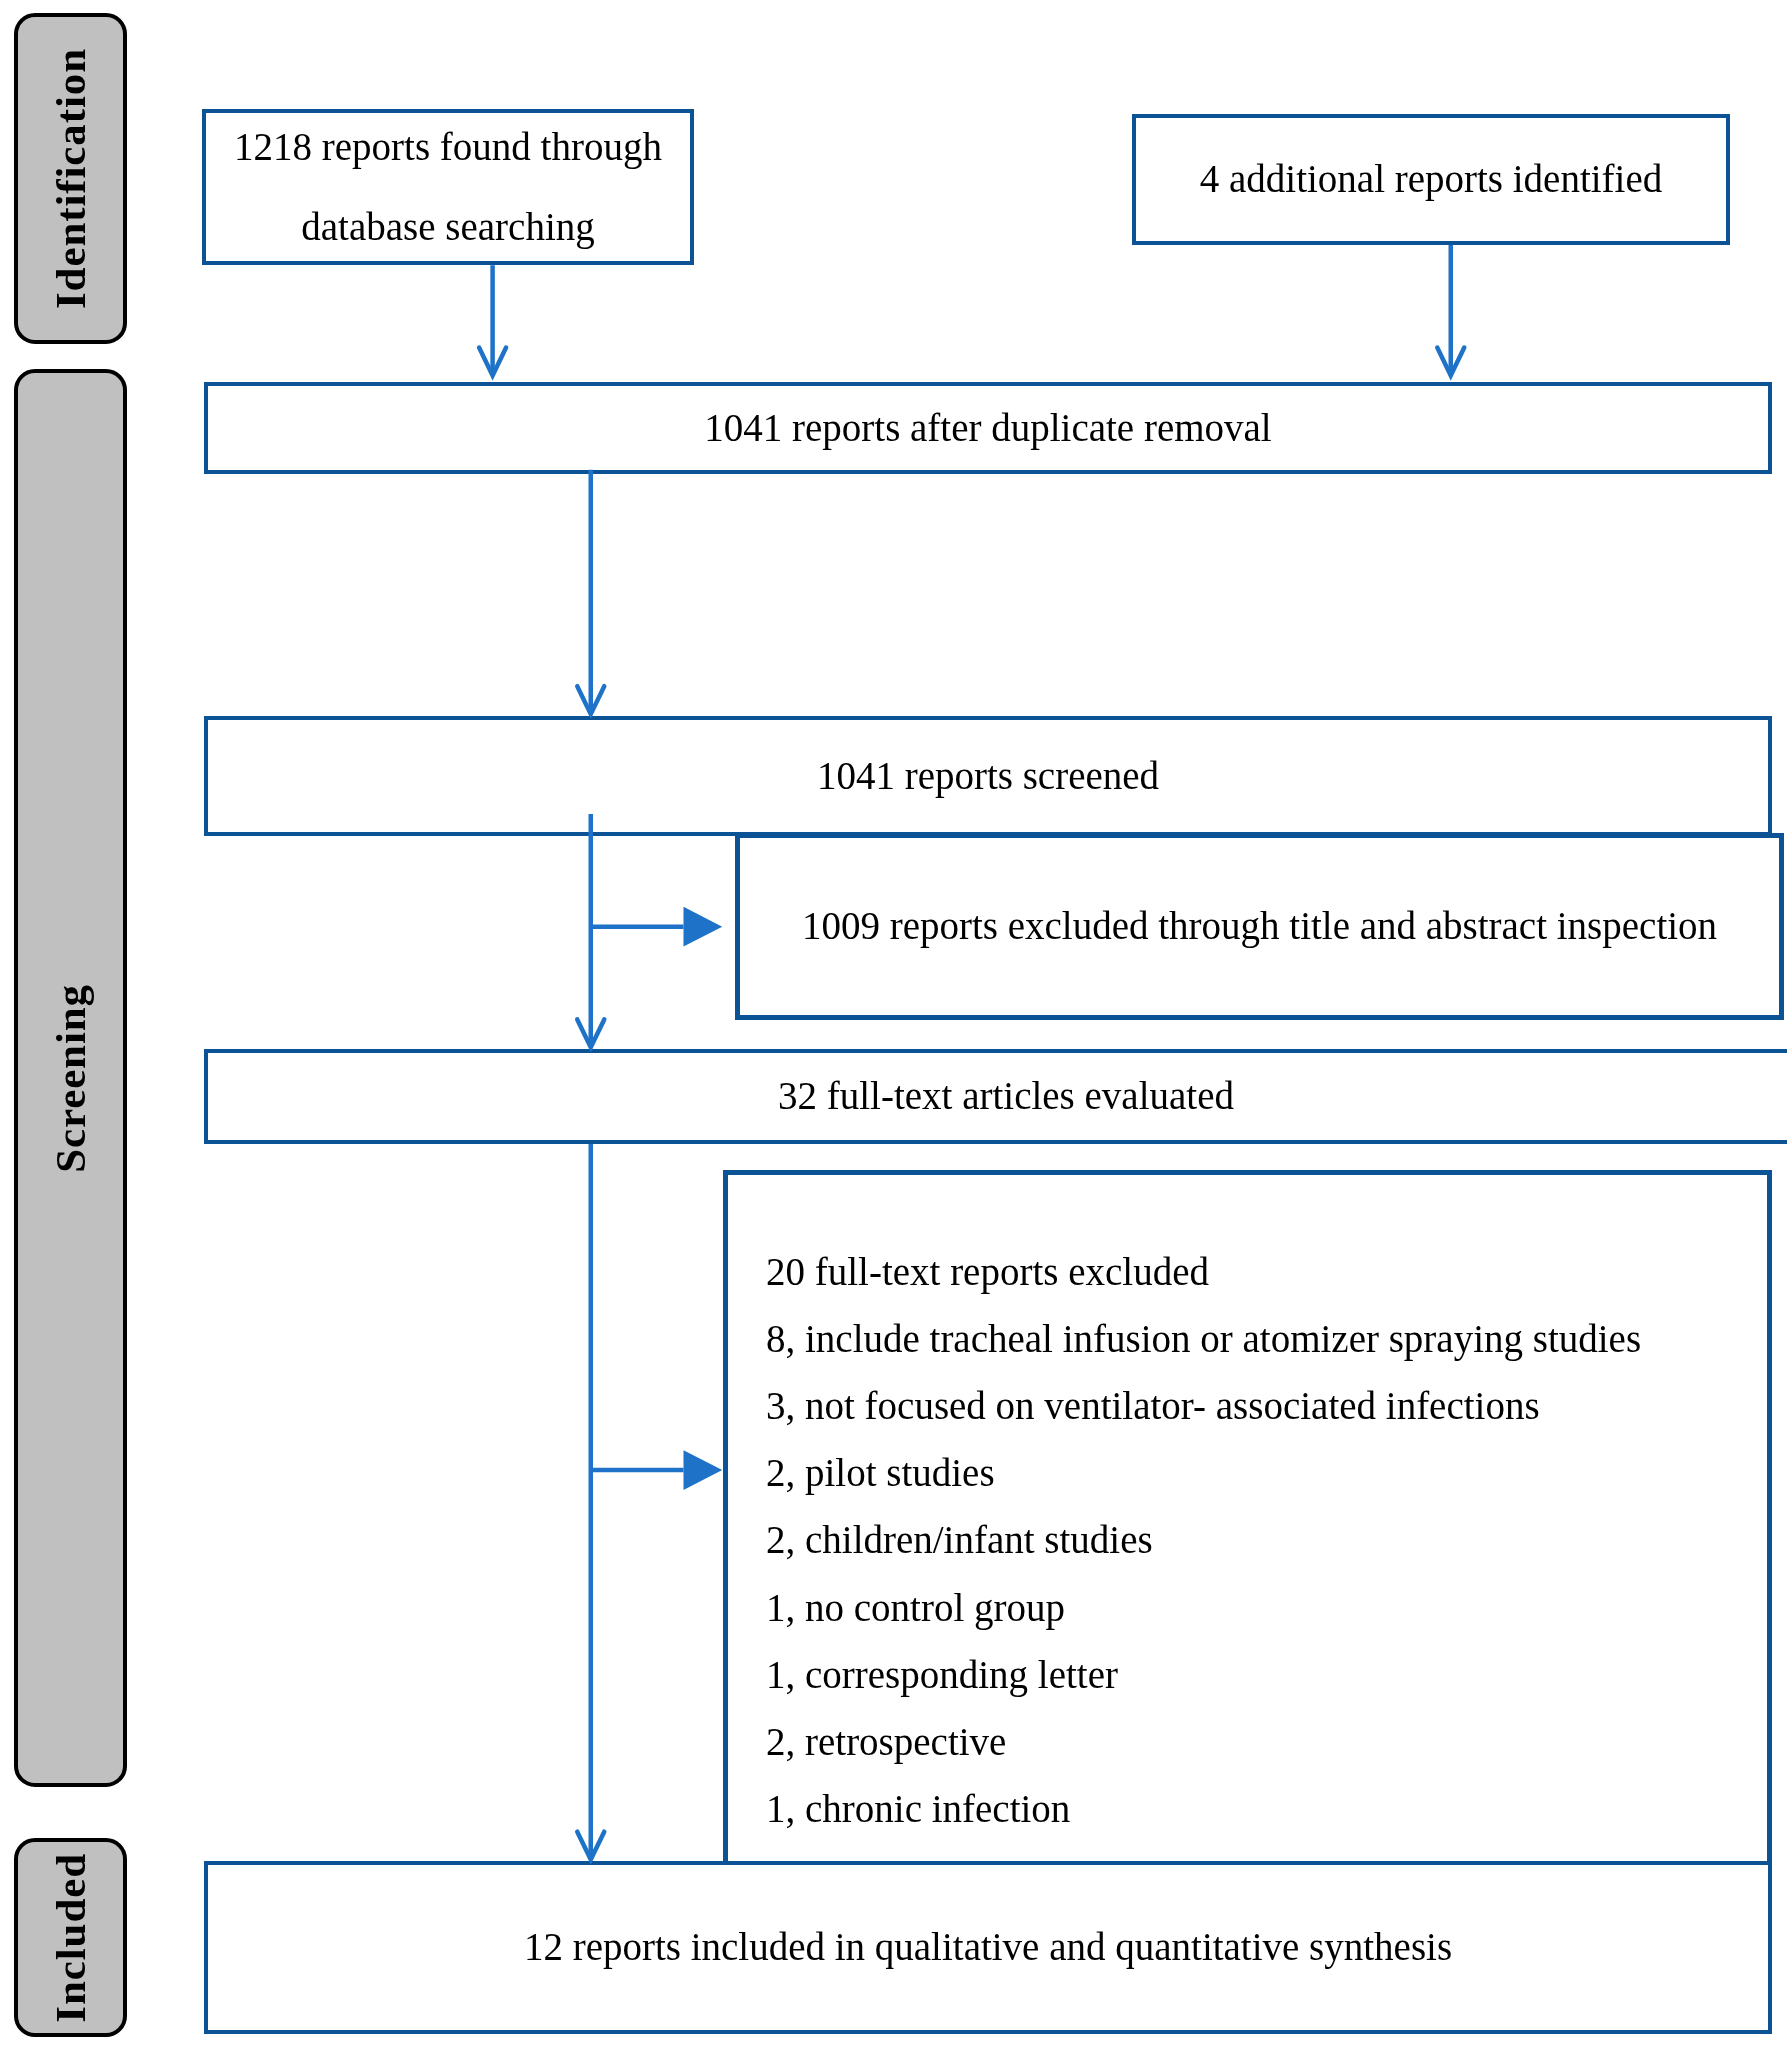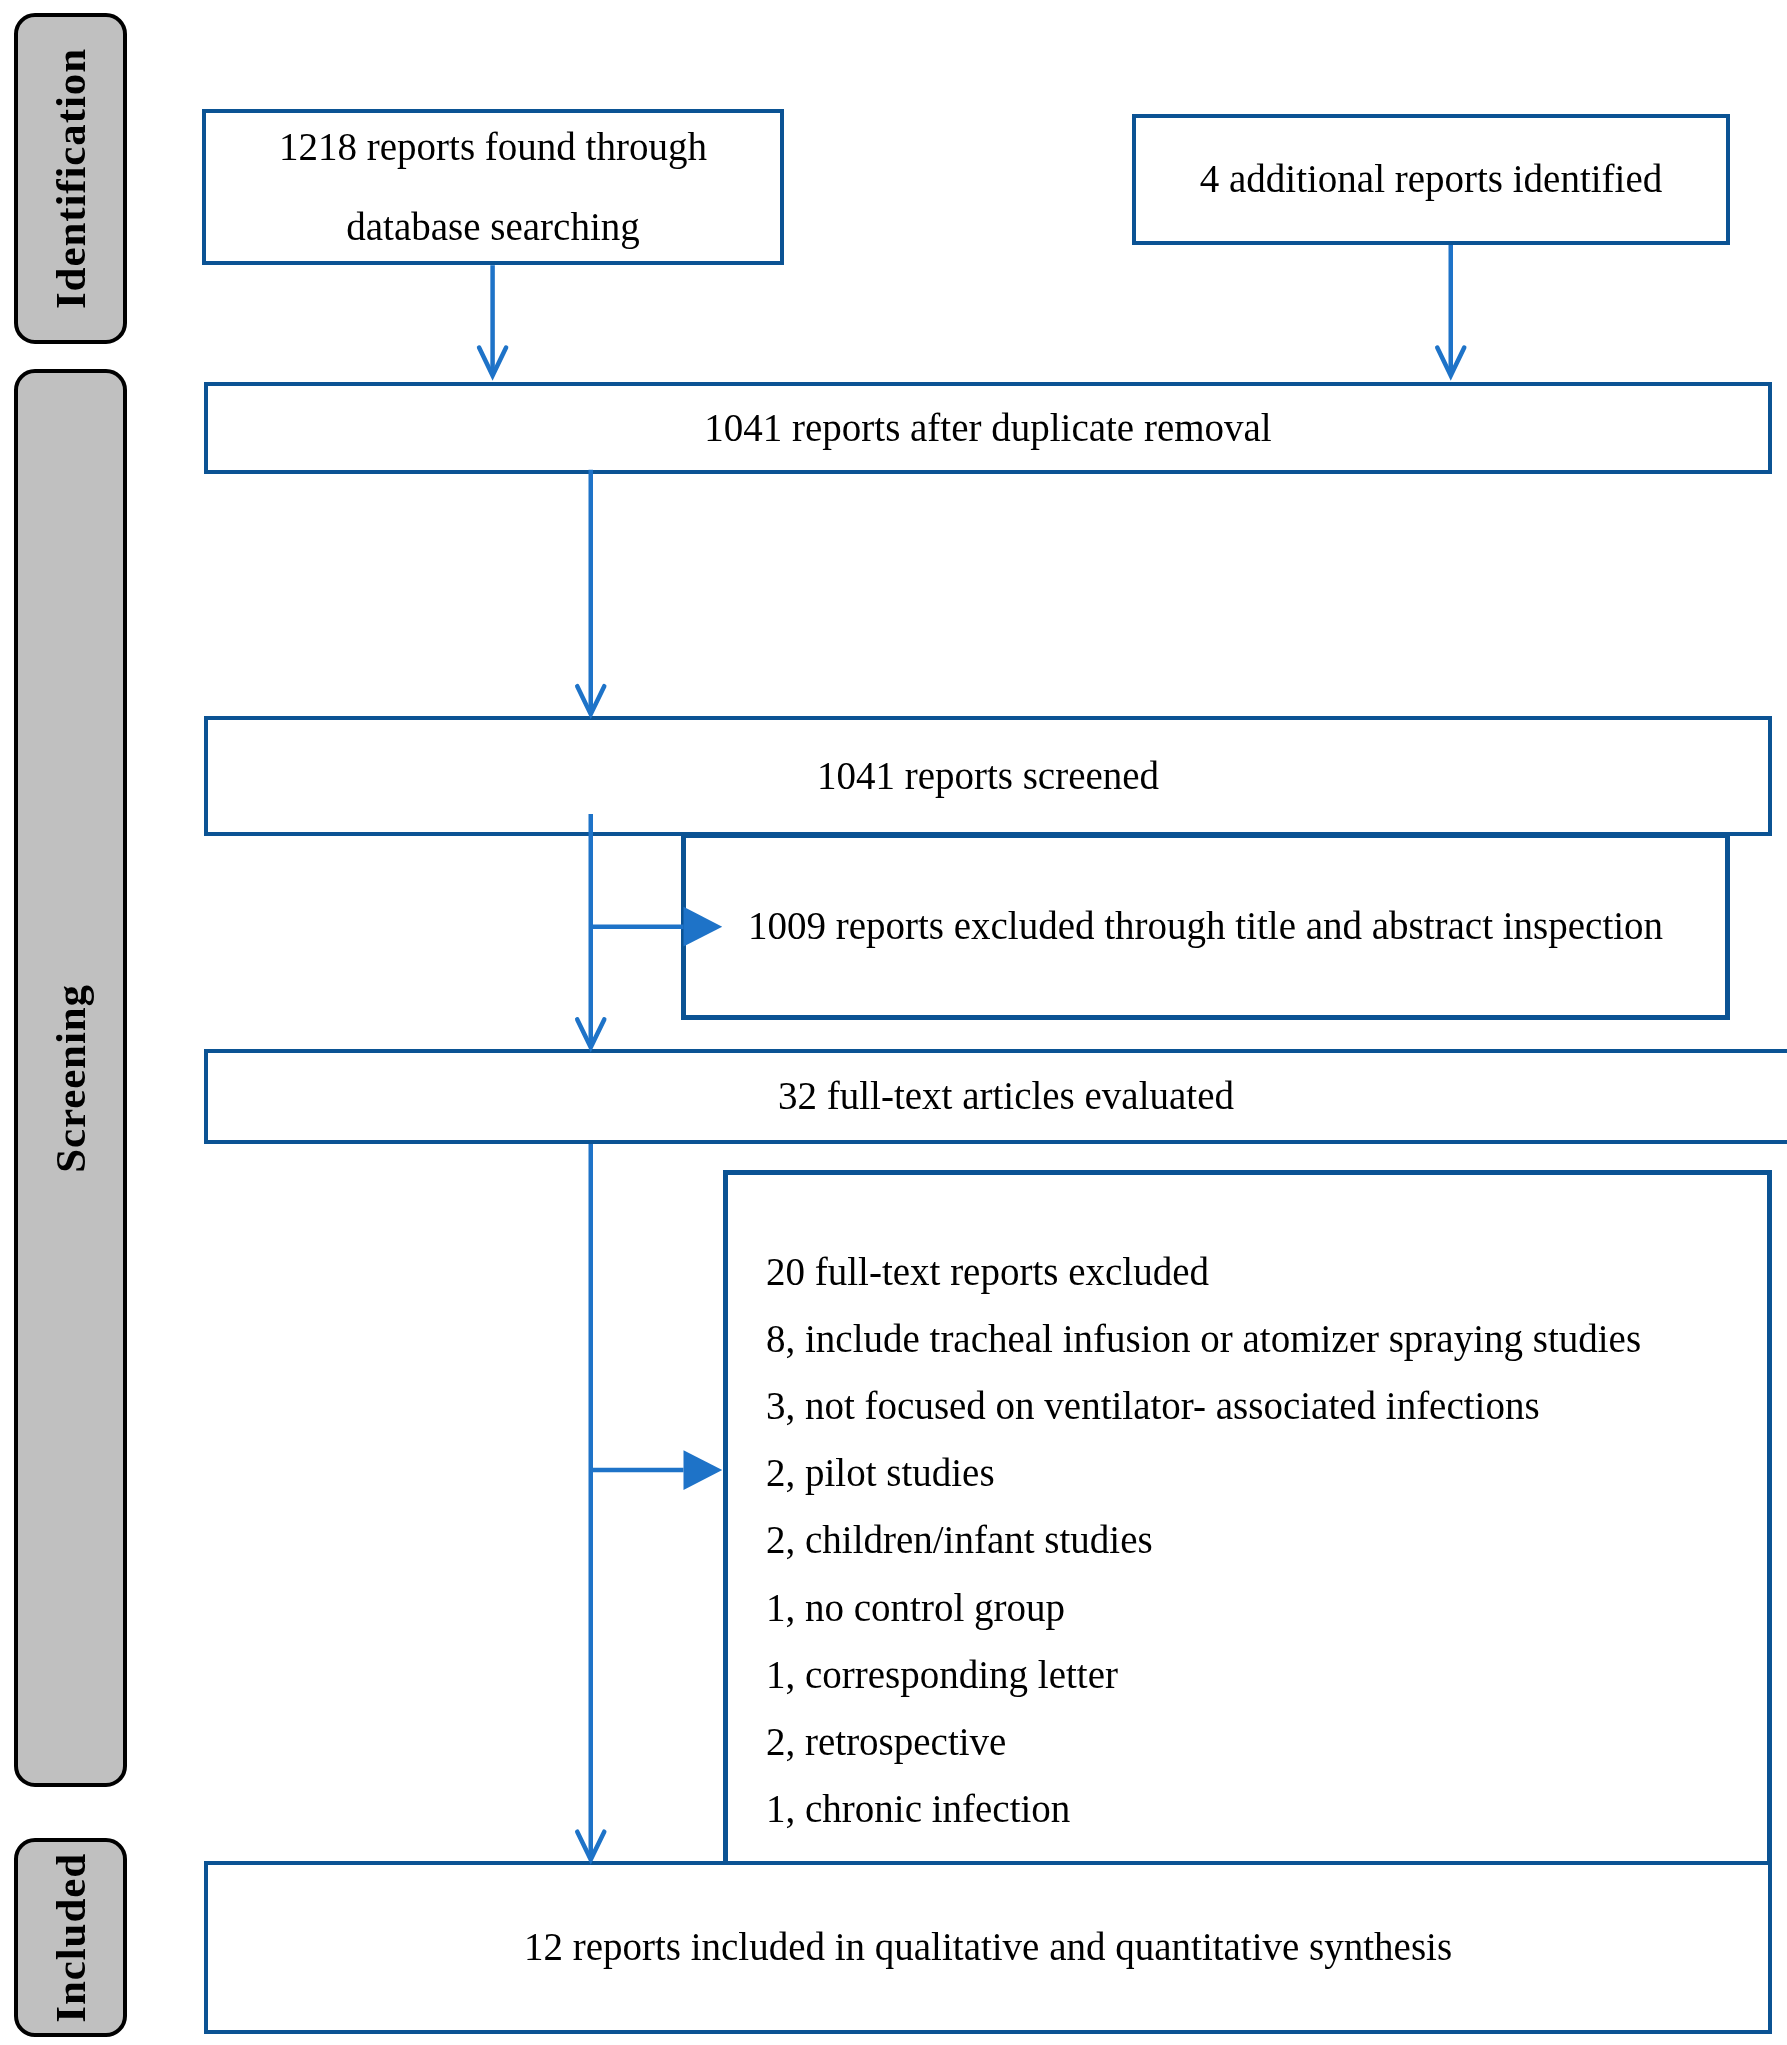--- a/index.html
+++ b/index.html
@@ -65,38 +65,38 @@
   <div class="stage" style="left:14.4px; top:13px; width:113px; height:331px;">
     <span class="vtext">Identification</span>
   </div>
   <div class="stage" style="left:14.4px; top:369px; width:113px; height:1418px;">
     <span class="vtext">Screening</span>
   </div>
   <div class="stage" style="left:14.4px; top:1838px; width:113px; height:199px;">
     <span class="vtext">Included</span>
   </div>
 
-  <div class="fbox twoline" style="left:202px; top:109px; width:582px; height:156px;">
+  <div class="fbox twoline" style="left:202px; top:109px; width:492px; height:156px;">
     <div>1218 reports found through</div>
     <div>database searching</div>
   </div>
 
   <div class="fbox" style="left:1132px; top:114px; width:598px; height:131px;">
     <div>4 additional reports identified</div>
   </div>
 
   <div class="fbox" style="left:204px; top:382px; width:1568px; height:92px;">
     <div>1041 reports after duplicate removal</div>
   </div>
 
   <div class="fbox" style="left:204px; top:716px; width:1568px; height:120px;">
     <div>1041 reports screened</div>
   </div>
 
-  <div class="fbox thick" style="left:681px; top:833px; width:1049px; height:187px;">
+  <div class="fbox thick" style="left:735px; top:833px; width:1049px; height:187px;">
     <div>1009 reports excluded through title and abstract inspection</div>
   </div>
 
   <div class="fbox" style="left:204px; top:1049px; width:1604px; height:95px;">
     <div>32 full-text articles evaluated</div>
   </div>
 
   <div class="fbox thick listbox" style="left:723px; top:1170px; width:1049px; height:740px;">
     <div>20 full-text reports excluded</div>
     <div>8, include tracheal infusion or atomizer spraying studies</div>

